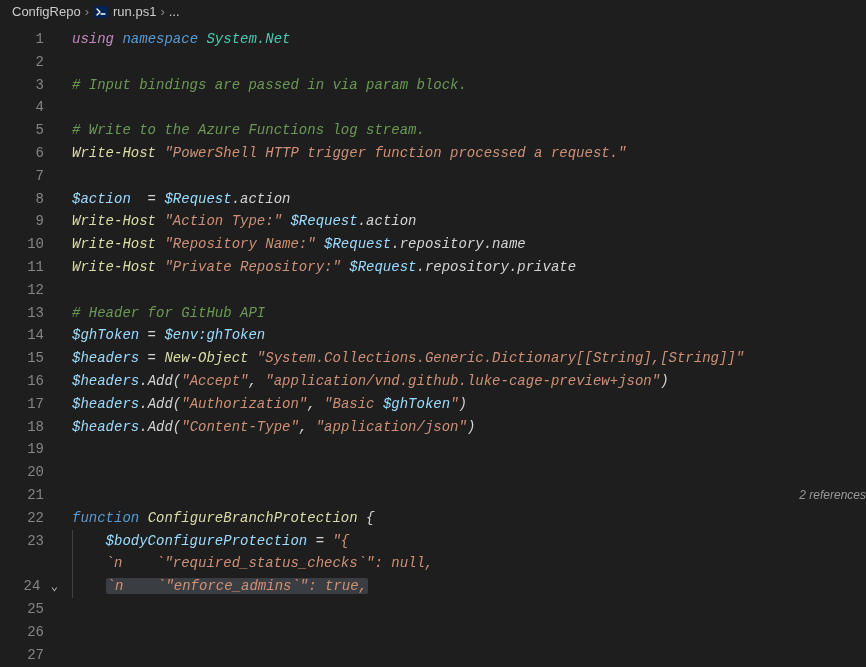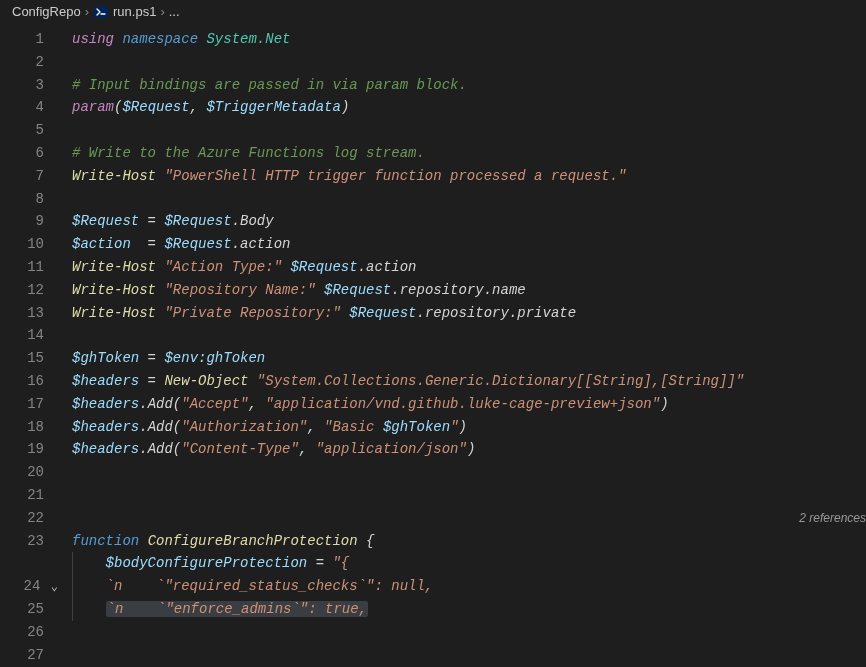--- a/index.html
+++ b/index.html
@@ -140,31 +140,30 @@
       <div class="ln"></div>
       <div class="ln fold"><span>24</span> <span class="fold-chev">⌄</span></div>
       <div class="ln">25</div>
       <div class="ln">26</div>
       <div class="ln">27</div>
     </div>
   <div class="code" id="code">
       <div class="line"><span class="c-kw">using</span><span class=""> </span><span class="c-ns">namespace</span><span class=""> </span><span class="c-type">System.Net</span></div>
       <div class="line"></div>
       <div class="line"><span class="c-cmt"># Input bindings are passed in via param block.</span></div>
-      <div class="line"><span class="c-kw">param</span><span class="c-punc">(</span><span class="c-var">$Request</span><span class="c-punc">, </span><span class="c-var">$TriggerMetadata</span><span class="c-punc">)</span></div>
       <div class="line"></div>
       <div class="line"><span class="c-cmt"># Write to the Azure Functions log stream.</span></div>
       <div class="line"><span class="c-cmd">Write-Host</span><span class=""> </span><span class="c-str">"PowerShell HTTP trigger function processed a request."</span></div>
       <div class="line"></div>
-      <div class="line"><span class="c-var">$Request</span><span class="c-punc"> = </span><span class="c-var">$Request</span><span class="c-punc">.</span><span class="c-mem">Body</span></div>
       <div class="line"><span class="c-var">$action</span><span class="c-punc">  = </span><span class="c-var">$Request</span><span class="c-punc">.</span><span class="c-mem">action</span></div>
       <div class="line"><span class="c-cmd">Write-Host</span><span class=""> </span><span class="c-str">"Action Type:"</span><span class=""> </span><span class="c-var">$Request</span><span class="c-punc">.</span><span class="c-mem">action</span></div>
       <div class="line"><span class="c-cmd">Write-Host</span><span class=""> </span><span class="c-str">"Repository Name:"</span><span class=""> </span><span class="c-var">$Request</span><span class="c-punc">.</span><span class="c-mem">repository</span><span class="c-punc">.</span><span class="c-mem">name</span></div>
       <div class="line"><span class="c-cmd">Write-Host</span><span class=""> </span><span class="c-str">"Private Repository:"</span><span class=""> </span><span class="c-var">$Request</span><span class="c-punc">.</span><span class="c-mem">repository</span><span class="c-punc">.</span><span class="c-mem">private</span></div>
       <div class="line"></div>
+      <div class="line"><span class="c-cmt"># Header for GitHub API</span></div>
       <div class="line"><span class="c-var">$ghToken</span><span class="c-punc"> = </span><span class="c-var">$env:ghToken</span></div>
       <div class="line"><span class="c-var">$headers</span><span class="c-punc"> = </span><span class="c-cmd">New-Object</span><span class=""> </span><span class="c-str">"System.Collections.Generic.Dictionary[[String],[String]]"</span></div>
       <div class="line"><span class="c-var">$headers</span><span class="c-punc">.</span><span class="c-mem">Add</span><span class="c-punc">(</span><span class="c-str">"Accept"</span><span class="c-punc">, </span><span class="c-str">"application/vnd.github.luke-cage-preview+json"</span><span class="c-punc">)</span></div>
       <div class="line"><span class="c-var">$headers</span><span class="c-punc">.</span><span class="c-mem">Add</span><span class="c-punc">(</span><span class="c-str">"Authorization"</span><span class="c-punc">, </span><span class="c-str">"Basic </span><span class="c-var">$ghToken</span><span class="c-str">"</span><span class="c-punc">)</span></div>
       <div class="line"><span class="c-var">$headers</span><span class="c-punc">.</span><span class="c-mem">Add</span><span class="c-punc">(</span><span class="c-str">"Content-Type"</span><span class="c-punc">, </span><span class="c-str">"application/json"</span><span class="c-punc">)</span></div>
       <div class="line"></div>
       <div class="line"></div>
       <div class="codelens">2 references</div>
       <div class="line"><span class="c-ns">function</span><span class=""> </span><span class="c-cmd">ConfigureBranchProtection</span><span class=""> </span><span class="c-punc">{</span></div>
       <div class="line"><span class="indent-guide"></span><span class="">    </span><span class="c-var">$bodyConfigureProtection</span><span class="c-punc"> = </span><span class="c-str">"{</span></div>

